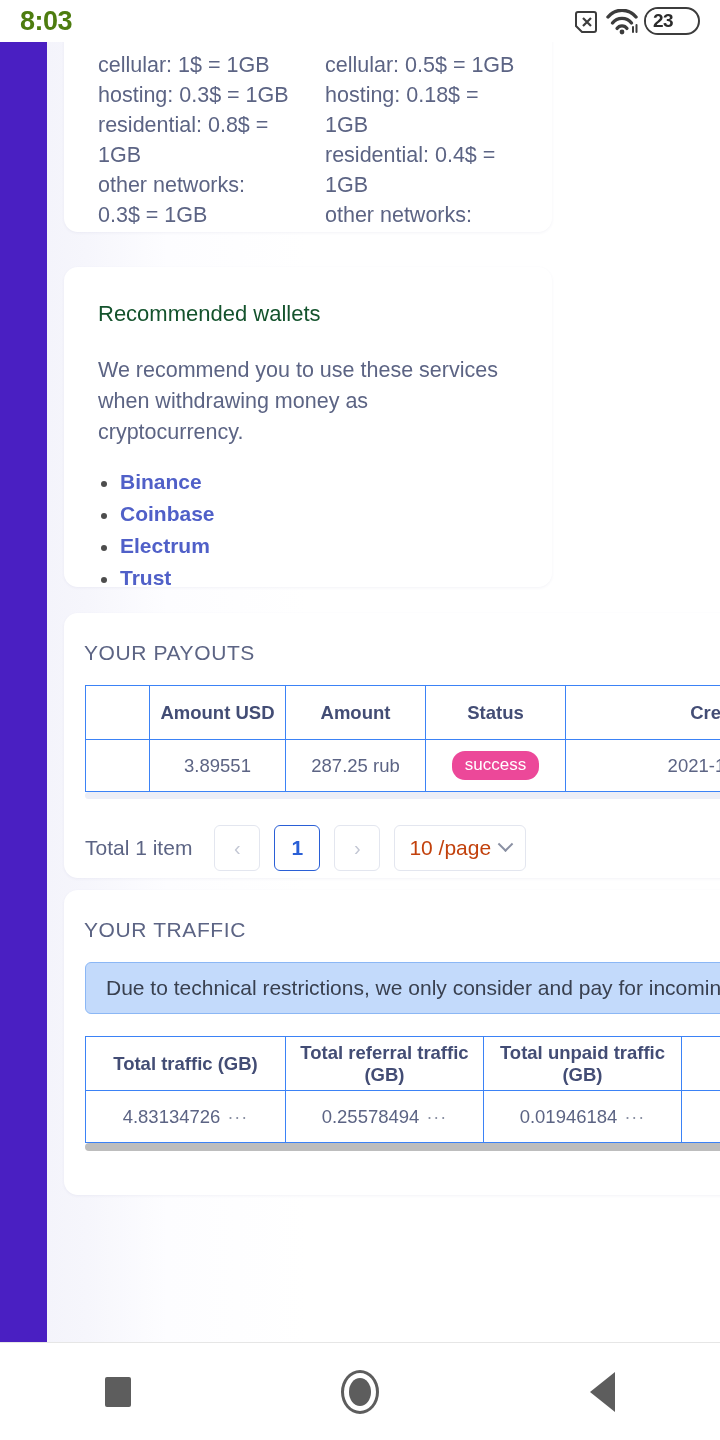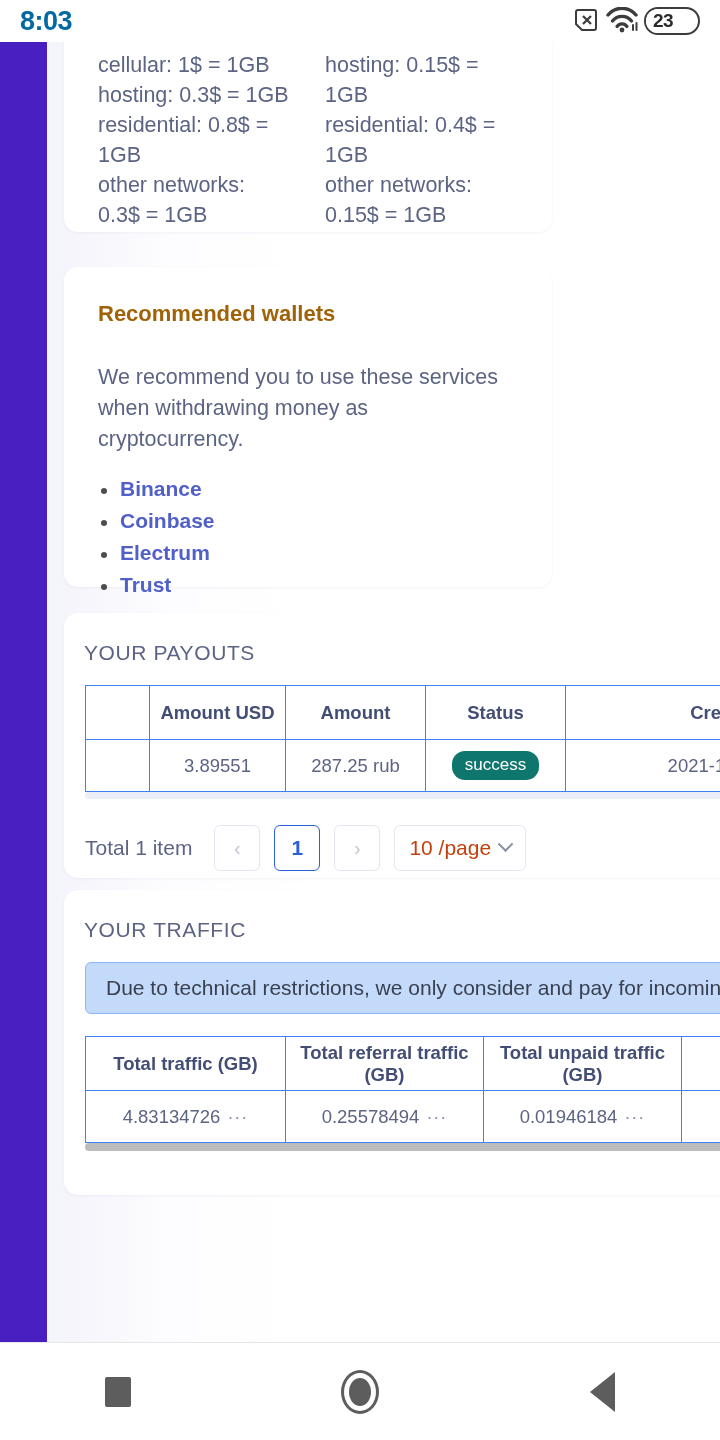--- a/index.html
+++ b/index.html
@@ -10,22 +10,22 @@
     font-family: "Liberation Sans", sans-serif;
   }
   .phone { position: relative; width: 720px; height: 1440px; background: #ffffff; }
 
   
   .statusbar {
     position: absolute; top: 0; left: 0; width: 720px; height: 42px;
     background: #ffffff; display: flex; align-items: center;
     justify-content: space-between; padding: 0 20px;
   }
-  .status-time { font-size: 27px; font-weight: bold; color: #0369a1; letter-spacing: -0.5px; }
-  .status-icons { display: flex; align-items: flex-start; gap: 4px; }
+  .status-time { font-size: 27px; font-weight: bold; color: #4d7c0f; letter-spacing: -0.5px; }
+  .status-icons { display: flex; align-items: flex-end; gap: 4px; }
   .ico-sim { width: 28px; height: 26px; position: relative; }
   .ico-sim svg, .ico-wifi svg { display: block; }
   .battery {
     width: 56px; height: 28px; border: 2.5px solid #3c3c3c; border-radius: 14px;
     display: flex; align-items: center; justify-content: flex-start;
     position: relative; overflow: hidden;
   }
   .battery-fill {
     position: absolute; left: 0; top: 0; bottom: 0; width: 70%;
     background: #ffffff;
@@ -60,21 +60,21 @@
   
   .card-pricing { left: 17px; top: -60px; width: 488px; height: 242px; overflow: hidden; }
   .price-cols { display: flex; padding: 60px 34px 0 34px; gap: 34px; }
   .price-col { width: 196px; }
   .price-line {
     font-size: 21.5px; line-height: 30px; color: #5c6484; white-space: normal;
   }
 
   
   .card-wallets { left: 17px; top: 217px; width: 488px; height: 320px; padding: 34px; }
-  .wallets-title { font-size: 22px; font-weight: bold; color: #a16207; margin-bottom: 35px; }
+  .wallets-title { font-size: 22px; font-weight: normal; color: #14532d; margin-bottom: 28px; }
   .wallets-desc { font-size: 21.5px; line-height: 31px; color: #5c6484; margin-bottom: 22px; }
   .wallets-list { list-style: none; }
   .wallets-list li { position: relative; padding-left: 22px; margin-bottom: 8px; }
   .wallets-list li .bullet {
     position: absolute; left: 3px; top: 11px; width: 6px; height: 6px;
     background: #4d4d4d; border-radius: 50%;
   }
   .wallets-list li a {
     font-size: 21px; font-weight: bold; color: #5060c8; text-decoration: none;
   }
@@ -86,21 +86,21 @@
   }
   table.grid { border-collapse: collapse; table-layout: fixed; }
   table.grid th, table.grid td {
     border: 1px solid #3b82f6; text-align: center; color: #434d75;
     font-size: 18.5px; padding: 0;
   }
   table.grid th { font-weight: bold; height: 54px; }
   table.grid td { height: 52px; color: #5c6484; }
   .payouts-table { margin-left: 21px; width: 820px; }
   .badge-success {
-    display: inline-block; background: #0f766e; color: #ffffff;
+    display: inline-block; background: #ec4899; color: #ffffff;
     font-size: 17px; border-radius: 13px; padding: 4px 13px 5px 13px; font-weight: normal;
   }
   .hscroll-light {
     margin-left: 21px; width: 699px; height: 7px; background: #eceef7; border-radius: 4px;
   }
 
   
   .pagination {
     display: flex; align-items: center; gap: 14px; padding: 26px 0 0 21px;
   }
@@ -187,21 +187,22 @@
 
       <div class="card card-pricing">
         <div class="price-cols">
           <div class="price-col">
             <div class="price-line">cellular: 1$ = 1GB</div>
             <div class="price-line">hosting: 0.3$ = 1GB</div>
             <div class="price-line">residential: 0.8$ = 1GB</div>
             <div class="price-line">other networks: 0.3$ = 1GB</div>
           </div>
           <div class="price-col">
-            <div class="price-line">hosting: 0.15$ = 1GB</div>
+            <div class="price-line">cellular: 0.5$ = 1GB</div>
+            <div class="price-line">hosting: 0.18$ = 1GB</div>
             <div class="price-line">residential: 0.4$ = 1GB</div>
             <div class="price-line">other networks: 0.15$ = 1GB</div>
           </div>
         </div>
       </div>
 
       <div class="card card-wallets">
         <div class="wallets-title">Recommended wallets</div>
         <div class="wallets-desc">We recommend you to use these services when withdrawing money as cryptocurrency.</div>
         <ul class="wallets-list">

